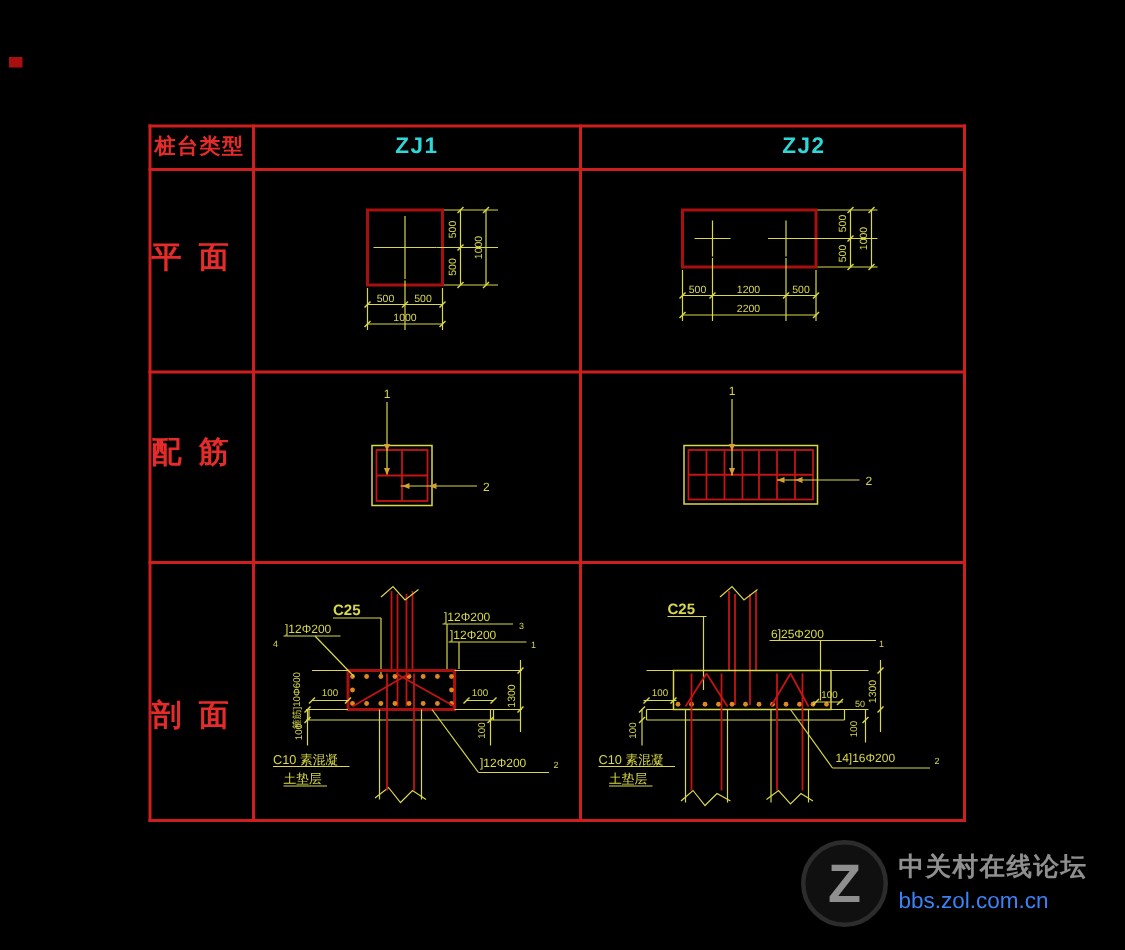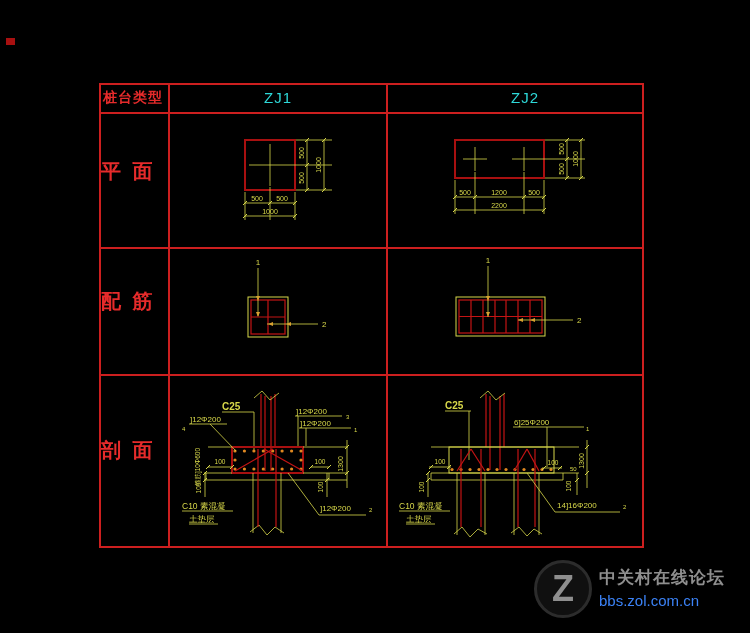--- a/index.html
+++ b/index.html
@@ -1,21 +1,21 @@
 <!DOCTYPE html>
 <html><head>
 <meta charset="utf-8">
 <style>
   html,body{margin:0;padding:0;background:#000;}
   body{font-family:"Liberation Sans",sans-serif;}
   #screen{position:relative;width:750px;height:629px;background:#000;overflow:hidden;}
   .tline{position:absolute;background:#cd1f1f;}
   .hdr-type{position:absolute;left:103px;top:89px;width:66px;height:20px;color:#e62b2b;
             font-size:14px;font-weight:bold;letter-spacing:1px;}
-  .hdr-col{position:absolute;top:89px;height:20px;color:#2ed8d8;font-size:15px;font-weight:normal;
+  .hdr-col{position:absolute;top:89px;height:20px;color:#2ed8d8;font-size:15px;font-weight:bold;
            text-align:center;letter-spacing:1px;}
   .row-label{position:absolute;left:101px;width:68px;color:#e62b2b;font-size:20px;
              font-weight:bold;letter-spacing:3px;}
   .cell-svg{position:absolute;}
   svg .y{stroke:#d8d84a;stroke-width:1;fill:none;}
   svg .yth{stroke:#d8d84a;stroke-width:0.8;fill:none;}
   svg .r{stroke:#c41414;stroke-width:1.2;fill:none;}
   svg .rb{stroke:#a81010;stroke-width:2;fill:none;}
   svg .tick{stroke:#d8d84a;stroke-width:1;}
   svg .arr{fill:#d8a030;}
@@ -44,25 +44,25 @@
   <div class="tline" style="left:99px;top:247px;width:545px;height:2px;"></div>
   <div class="tline" style="left:99px;top:374px;width:545px;height:2px;"></div>
   <div class="tline" style="left:99px;top:546px;width:545px;height:2px;"></div>
   <div class="tline" style="left:99px;top:83px;width:2px;height:465px;"></div>
   <div class="tline" style="left:168px;top:83px;width:2px;height:465px;"></div>
   <div class="tline" style="left:386px;top:83px;width:2px;height:465px;"></div>
   <div class="tline" style="left:642px;top:83px;width:2px;height:465px;"></div>
 
   <div class="hdr-type">桩台类型</div>
   <div class="hdr-col" style="left:170px;width:216px;">ZJ1</div>
-  <div class="hdr-col" style="left:398px;width:254px;">ZJ2</div>
+  <div class="hdr-col" style="left:409px;width:254px;">ZJ2</div>
 
   <div class="row-label" style="top:158px;">平 面</div>
   <div class="row-label" style="top:288px;">配 筋</div>
-  <div class="row-label" style="top:437px;">剖 面</div>
+  <div class="row-label" style="top:463px;">剖 面</div>
 
   <svg class="cell-svg" style="left:170px;top:113px;" width="216" height="134" viewBox="0 0 216 134">
     <g>
       <rect x="75" y="27" width="50" height="50" class="rb"></rect>
     </g>
     <g>
       <line x1="79" y1="52" x2="121" y2="52" class="yth"></line>
       <line x1="100" y1="31" x2="100" y2="73" class="yth"></line>
     </g>
     <g>

